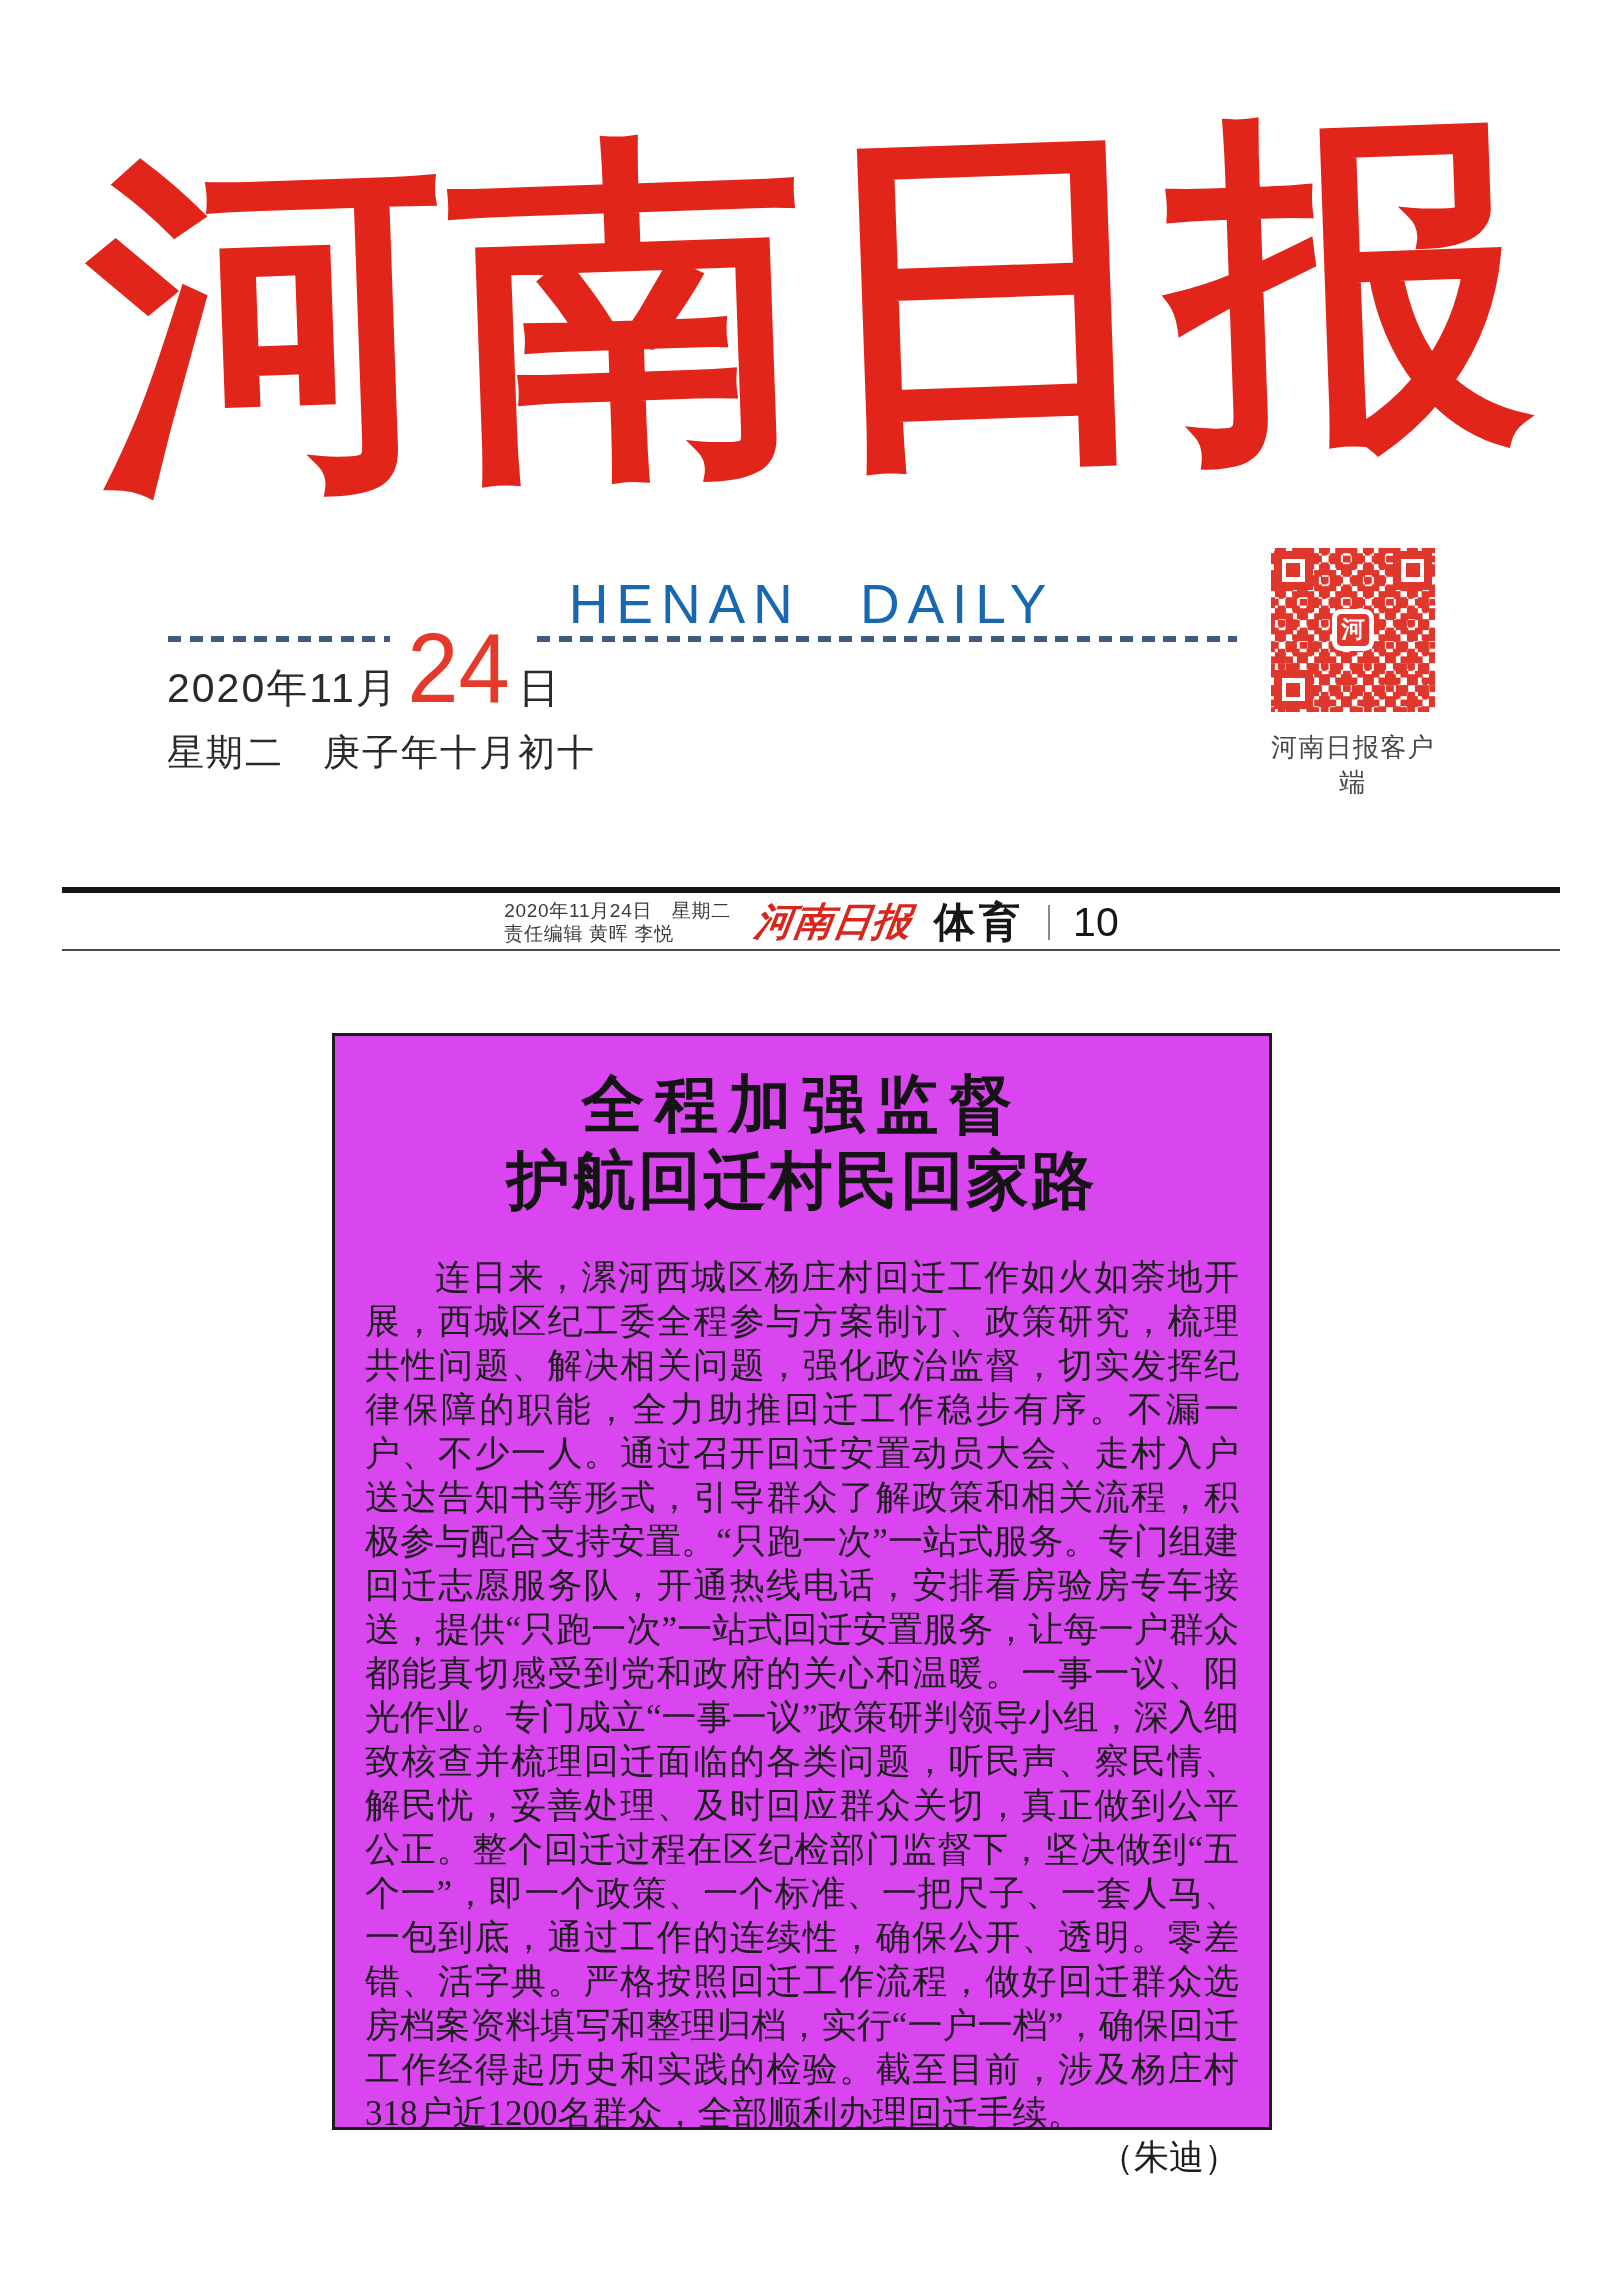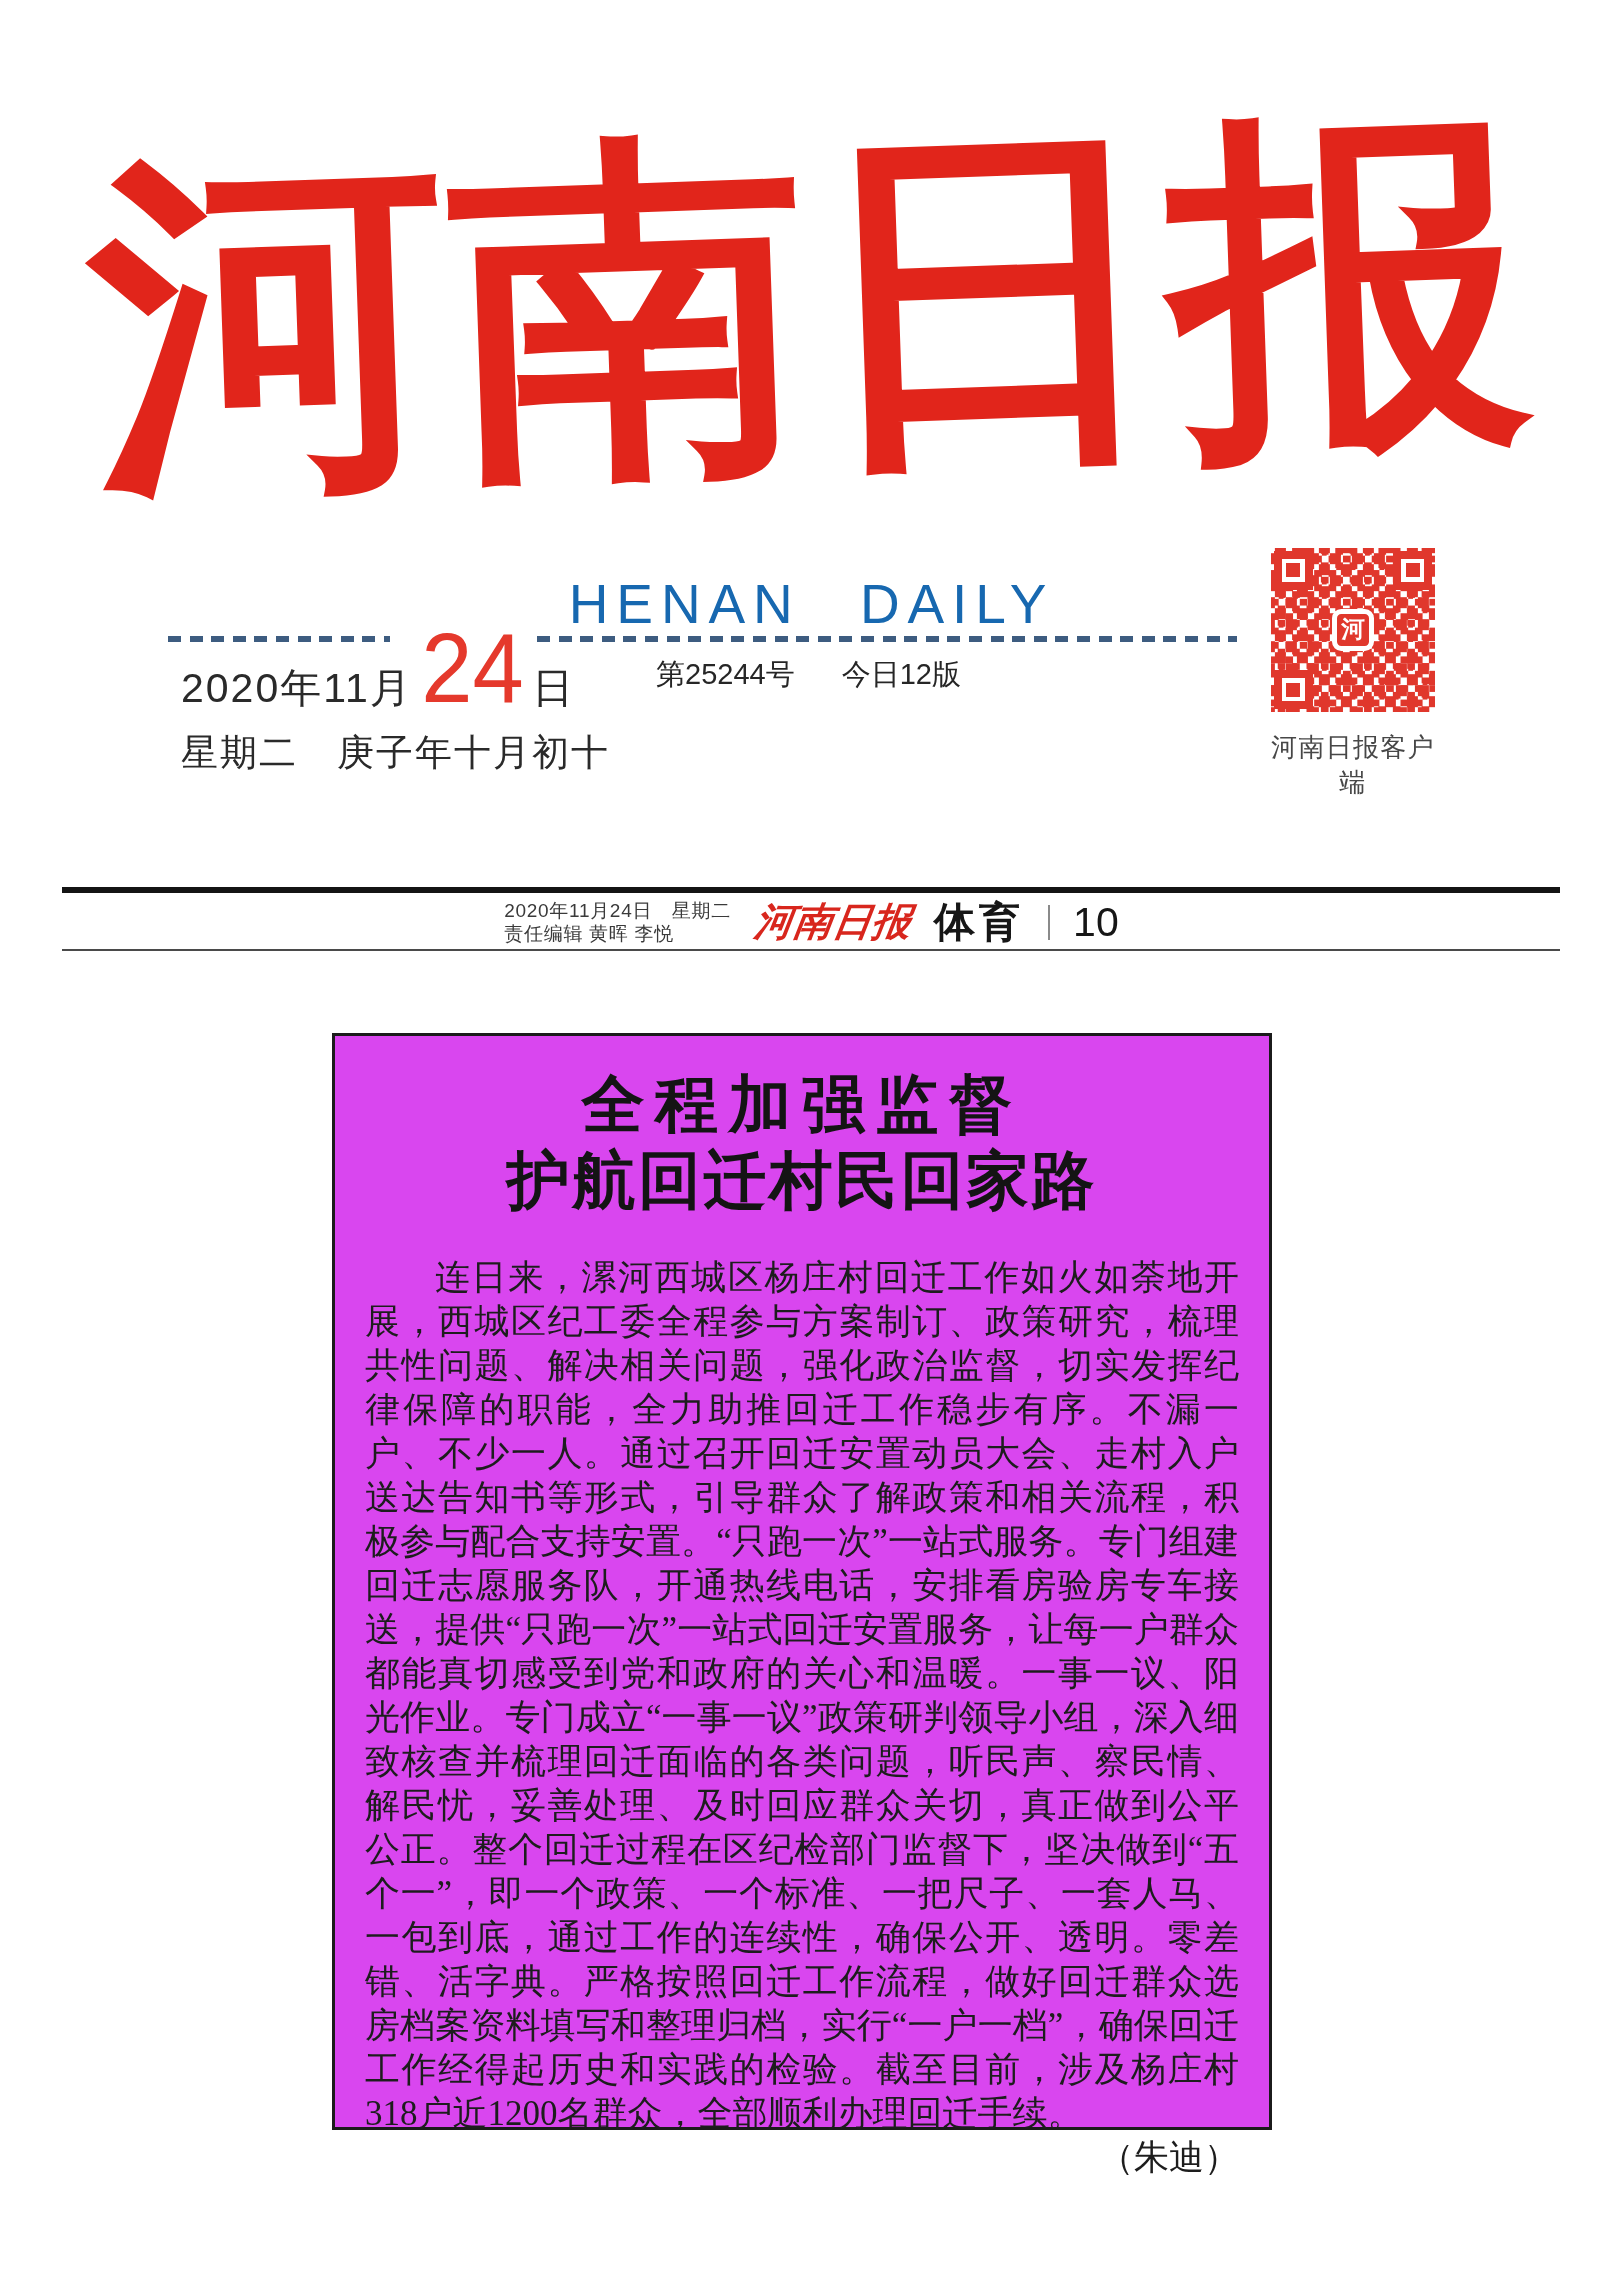--- a/index.html
+++ b/index.html
@@ -38,21 +38,21 @@
 
   
   .dash{
     position:absolute; top:636px; height:5.9px;
     background:repeating-linear-gradient(90deg,#3d5c80 0 13px, transparent 13px 21.6px);
   }
   .dash-left{ left:168px; width:222px; }
   .dash-right{ left:537px; width:700px; }
 
   
-  .dateline{ position:absolute; left:181px; top:619px; width:458px; }
+  .dateline{ position:absolute; left:167px; top:619px; width:458px; }
   .dateline-main{ display:flex; align-items:baseline; }
   .d-prefix{ font-size:41px; color:#2a2a2a; letter-spacing:2px; }
   .d-day{
     font-size:98px; line-height:1; color:#e5392c;
     font-weight:400; margin:0 5.2px;
     transform:scaleX(.94); display:inline-block;
   }
   .d-suffix{ font-size:41px; color:#2a2a2a; }
   .dateline-sub{ margin-top:10.5px; font-size:37px; color:#2a2a2a; letter-spacing:2px; }
 
@@ -135,24 +135,20 @@
   <div class="dateline">
     <div class="dateline-main">
       <span class="d-prefix">2020年11月</span>
       <span class="d-day">24</span>
       <span class="d-suffix">日</span>
     </div>
     <div class="dateline-sub">星期二　庚子年十月初十</div>
   </div>
 
   <div class="pub">
-    <div class="pub-row pub-row-last">
-      <span>第25244号</span>
-      <span>今日12版</span>
-    </div>
   </div>
 
   <div class="qr-wrap">
     <div class="qr">
       <div class="qr-finder qr-tl"></div>
       <div class="qr-finder qr-tr"></div>
       <div class="qr-finder qr-bl"></div>
       <div class="qr-logo">河</div>
     </div>
     <div class="qr-caption">河南日报客户端</div>

